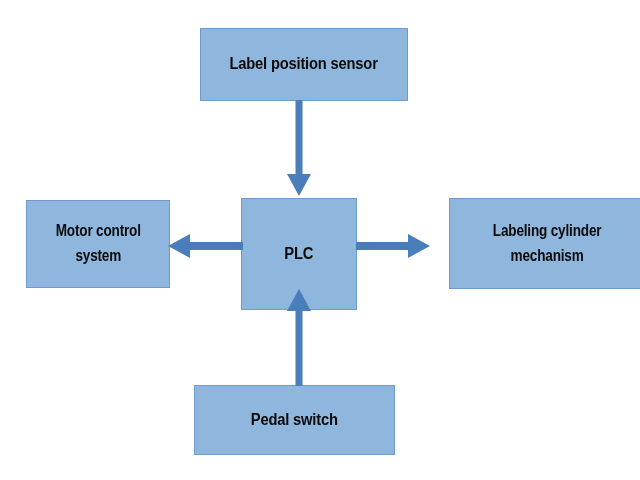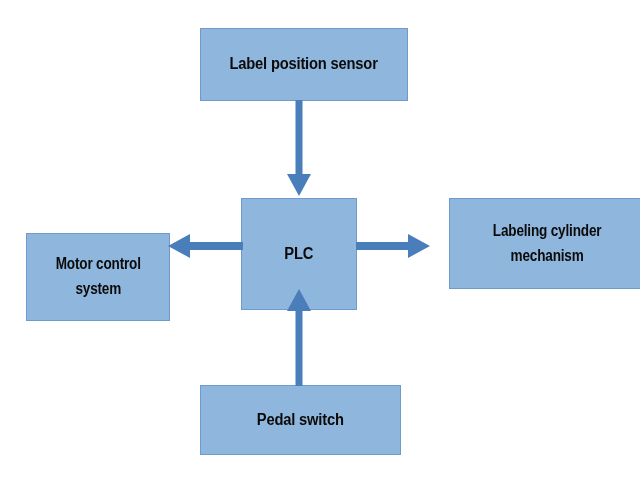--- a/index.html
+++ b/index.html
@@ -31,24 +31,24 @@
     line-height: 1.55;
     letter-spacing: -0.2px;
     -webkit-font-smoothing: none;
   }
   .node span {
     display: block;
     padding: 0 8px;
     transform: scaleX(0.92);
   }
   #node-label-position-sensor { left: 200px; top: 28px;  width: 208px; height: 73px; }
-  #node-motor-control-system  { left: 26px;  top: 200px; width: 144px; height: 88px; margin-top: 33px; }
+  #node-motor-control-system  { left: 26px;  top: 200px; width: 144px; height: 88px; }
   #node-plc                   { left: 241px; top: 198px; width: 116px; height: 112px; }
   #node-labeling-cylinder     { left: 428px; top: 198px; width: 197px; height: 91px; margin-left: 21px; }
-  #node-pedal-switch          { left: 200px; top: 385px; width: 201px; height: 70px; text-align: center; }
+  #node-pedal-switch          { left: 194px; top: 385px; width: 201px; height: 70px; text-align: center; }
 
   .arrow {
     position: absolute;
   }
   .arrow svg { display: block; overflow: visible; }
 
   #arrow-sensor-to-plc   { left: 286px; top: 100px; }
   #arrow-plc-to-motor    { left: 168px; top: 233px; }
   #arrow-plc-to-cylinder { left: 356px; top: 233px; }
   #arrow-pedal-to-plc    { left: 286px; top: 287px; }

